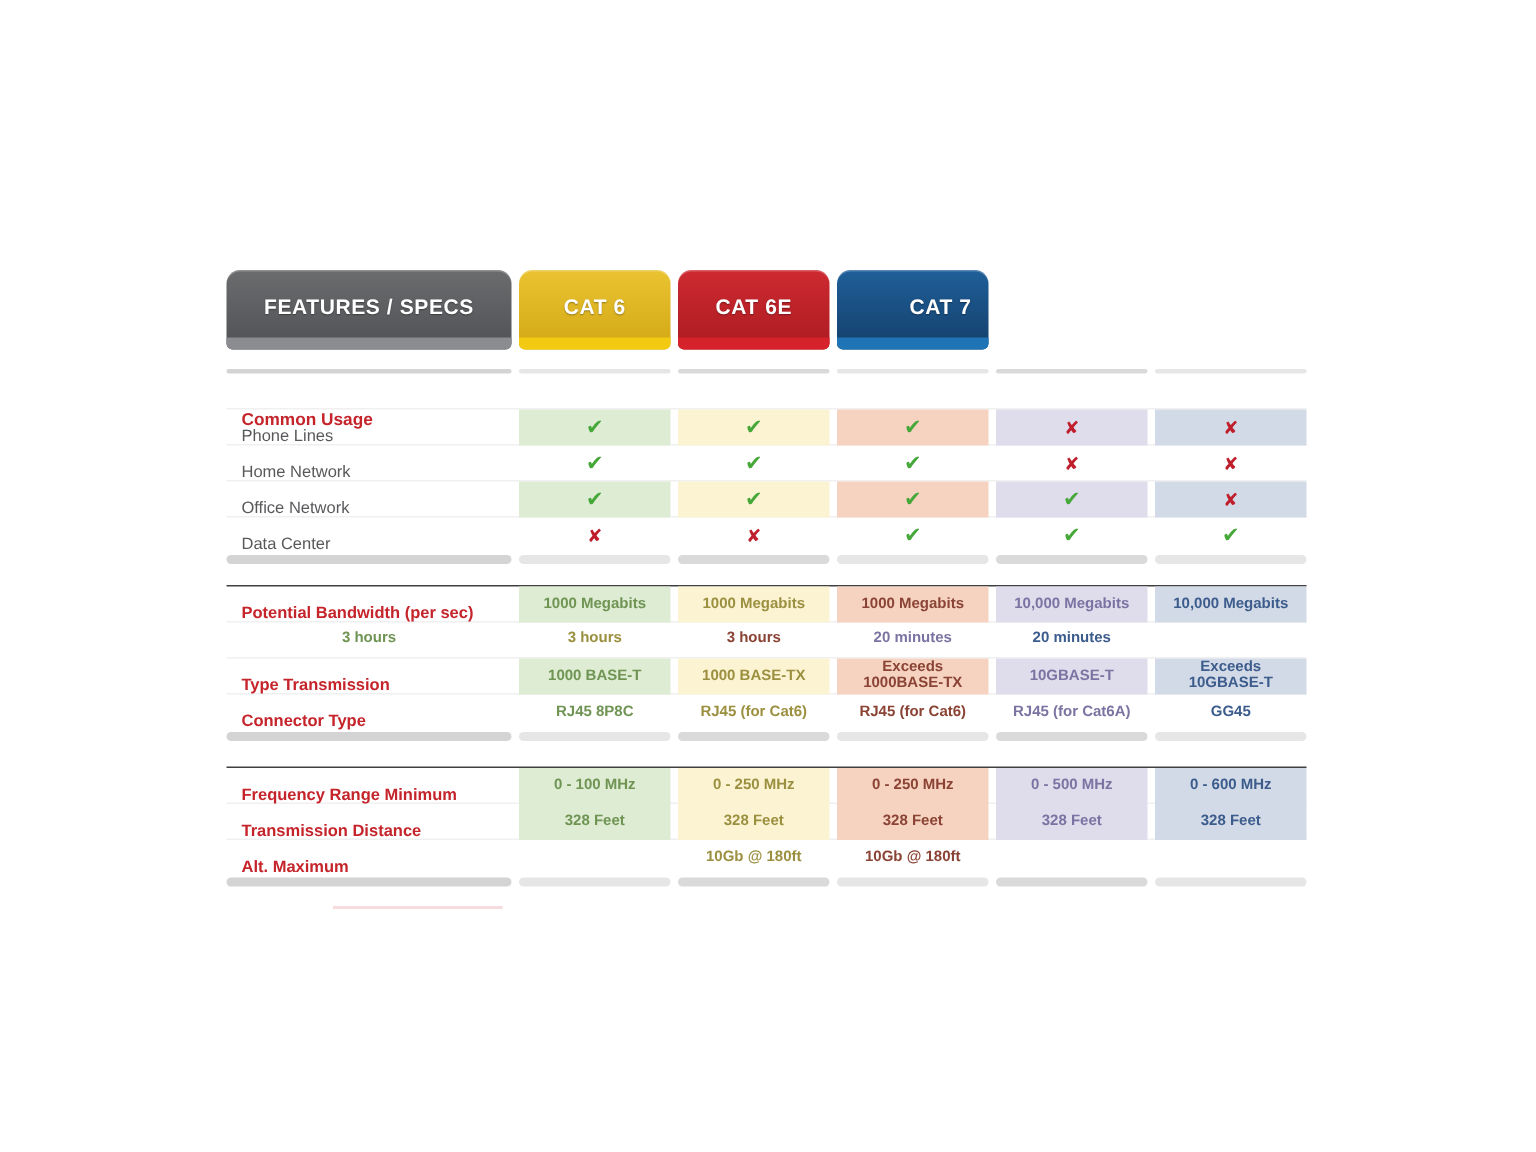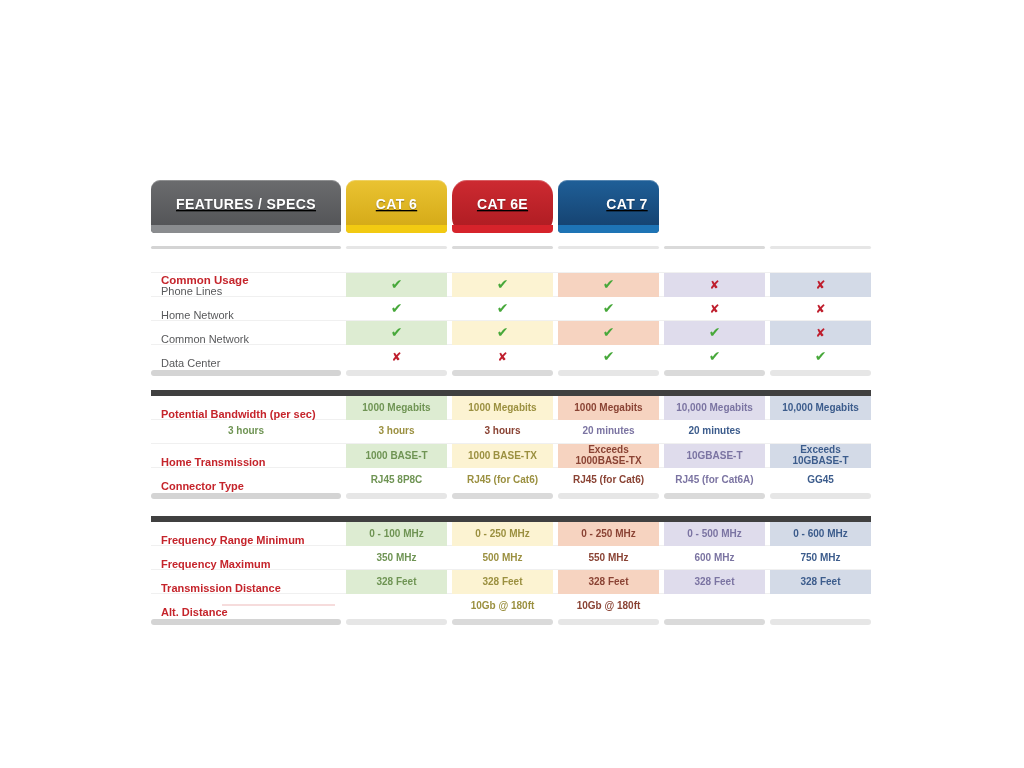--- a/index.html
+++ b/index.html
@@ -7,21 +7,21 @@
     width:1024px;height:768px;background:#ffffff;position:relative;overflow:hidden;
     font-family:"Liberation Sans","DejaVu Sans",sans-serif;
   }
   .table-wrap{position:absolute;left:151px;top:180px;width:720px;}
   .grid{
     display:grid;
     grid-template-columns:190px 101px 101px 101px 101px 101px;
     column-gap:5px;
   }
   
-  .header-row{height:56px;text-decoration:underline;}
+  .header-row{height:56px;}
   .tab{
     position:relative;height:53px;border-radius:9px 9px 4px 4px;
     display:flex;align-items:center;justify-content:center;
     color:#fff;font-weight:bold;font-size:14px;letter-spacing:.4px;
     text-shadow:0 1px 1px rgba(0,0,0,.35);
     box-shadow:inset 0 1px 0 rgba(255,255,255,.25);
   }
   .tab::after{
     content:"";position:absolute;left:0;right:0;bottom:0;height:8px;
     background:var(--strip,#999);border-radius:0 0 4px 4px;
@@ -32,21 +32,21 @@
   .hdr-divider .seg{height:3px;border-radius:2px;}
   .endbar{margin-top:2px;height:6px;}
   .endbar .seg{height:6px;border-radius:3px;}
   .seg.d0{background:#d4d4d4;}
   .seg.d1{background:#e6e6e6;}
   .seg.d2{background:#dadada;}
   
   .section{margin-top:14px;}
   .section.first{margin-top:4px;}
   .section.last{margin-top:17px;}
-  .section.pink-top{border-top:6px solid #404040;}
+  .section.pink-top{border-top:1px solid #404040;}
   .heading-row{height:19px;align-items:center;}
   .row{height:23px;align-items:stretch;}
   .row + .row, .heading-row + .row{border-top:1px solid #f0f0f0;}
   .lbl{
     display:flex;align-items:center;padding-left:10px;font-size:11px;
     box-sizing:border-box;
     margin-top:12px;
   }
   .lbl.red{color:#c5242b;font-weight:bold;}
   .lbl.gray{color:#58595b;}
@@ -70,21 +70,21 @@
 
 <div class="table-wrap">
 
   <div class="grid header-row">
     <div class="tab" style="background: linear-gradient(rgb(107, 108, 110), rgb(80, 81, 84)); --strip: #8a8c8f;">
         <span>FEATURES / SPECS</span>
       </div>
     <div class="tab" style="background: linear-gradient(rgb(234, 195, 50), rgb(210, 167, 20)); text-align: right; --strip: #f2ca12;">
         <span>CAT 6</span>
       </div>
-    <div class="tab" style="background: linear-gradient(rgb(205, 42, 49), rgb(172, 27, 33)); border-radius: 15px; --strip: #d6232b;">
+    <div class="tab" style="background: linear-gradient(rgb(205, 42, 49), rgb(172, 27, 33)); --strip: #d6232b;">
         <span>CAT 6E</span>
       </div>
     <div class="tab" style="background: linear-gradient(rgb(31, 95, 152), rgb(20, 63, 107)); padding-left: 37px; --strip: #1e74b5;">
         <span>CAT 7</span>
       </div>
   </div>
 
   <div class="grid hdr-divider">
     <div class="seg d0"></div>
     <div class="seg d1"></div>
@@ -113,21 +113,21 @@
     </div>
     <div class="grid row">
       <div class="lbl gray">Home Network</div>
       <div class="cell mark k0 check">✔</div>
       <div class="cell mark k1 check">✔</div>
       <div class="cell mark k2 check">✔</div>
       <div class="cell mark k3 cross">✘</div>
       <div class="cell mark k4 cross">✘</div>
     </div>
     <div class="grid row sh">
-      <div class="lbl gray">Common Network</div>
+      <div class="lbl gray">Office Network</div>
       <div class="cell mark k0 check">✔</div>
       <div class="cell mark k1 check">✔</div>
       <div class="cell mark k2 check">✔</div>
       <div class="cell mark k3 check">✔</div>
       <div class="cell mark k4 cross">✘</div>
     </div>
     <div class="grid row">
       <div class="lbl gray">Data Center</div>
       <div class="cell mark k0 cross">✘</div>
       <div class="cell mark k1 cross">✘</div>
@@ -155,21 +155,21 @@
       <div class="cell k4">10,000 Megabits</div>
     </div>
     <div class="grid row">
       <div class="cell k0">3 hours</div>
       <div class="cell k1">3 hours</div>
       <div class="cell k2">3 hours</div>
       <div class="cell k3">20 minutes</div>
       <div class="cell k4">20 minutes</div>
     </div>
     <div class="grid row sh">
-      <div class="lbl red">Home Transmission</div>
+      <div class="lbl red">Type Transmission</div>
       <div class="cell k0">1000 BASE-T</div>
       <div class="cell k1">1000 BASE-TX</div>
       <div class="cell k2">Exceeds
 1000BASE-TX</div>
       <div class="cell k3">10GBASE-T</div>
       <div class="cell k4">Exceeds
 10GBASE-T</div>
     </div>
     <div class="grid row">
       <div class="lbl red">Connector Type</div>
@@ -191,38 +191,30 @@
 
   <div class="section last pink-top">
     <div class="grid row sh">
       <div class="lbl red">Frequency Range Minimum</div>
       <div class="cell k0">0 - 100 MHz</div>
       <div class="cell k1">0 - 250 MHz</div>
       <div class="cell k2">0 - 250 MHz</div>
       <div class="cell k3">0 - 500 MHz</div>
       <div class="cell k4">0 - 600 MHz</div>
     </div>
-    <div class="grid row">
-      <div class="lbl red">Frequency Maximum</div>
-      <div class="cell k0">350 MHz</div>
-      <div class="cell k1">500 MHz</div>
-      <div class="cell k2">550 MHz</div>
-      <div class="cell k3">600 MHz</div>
-      <div class="cell k4">750 MHz</div>
-    </div>
     <div class="grid row sh">
       <div class="lbl red">Transmission Distance</div>
       <div class="cell k0">328 Feet</div>
       <div class="cell k1">328 Feet</div>
       <div class="cell k2">328 Feet</div>
       <div class="cell k3">328 Feet</div>
       <div class="cell k4">328 Feet</div>
     </div>
     <div class="grid row">
-      <div class="lbl red">Alt. Distance</div>
+      <div class="lbl red">Alt. Maximum</div>
       <div class="cell k0"></div>
       <div class="cell k1">10Gb @ 180ft</div>
       <div class="cell k2">10Gb @ 180ft</div>
       <div class="cell k3"></div>
       <div class="cell k4"></div>
     </div>
     <div class="grid endbar">
       <div class="seg d0"></div>
       <div class="seg d1"></div>
       <div class="seg d2"></div>

